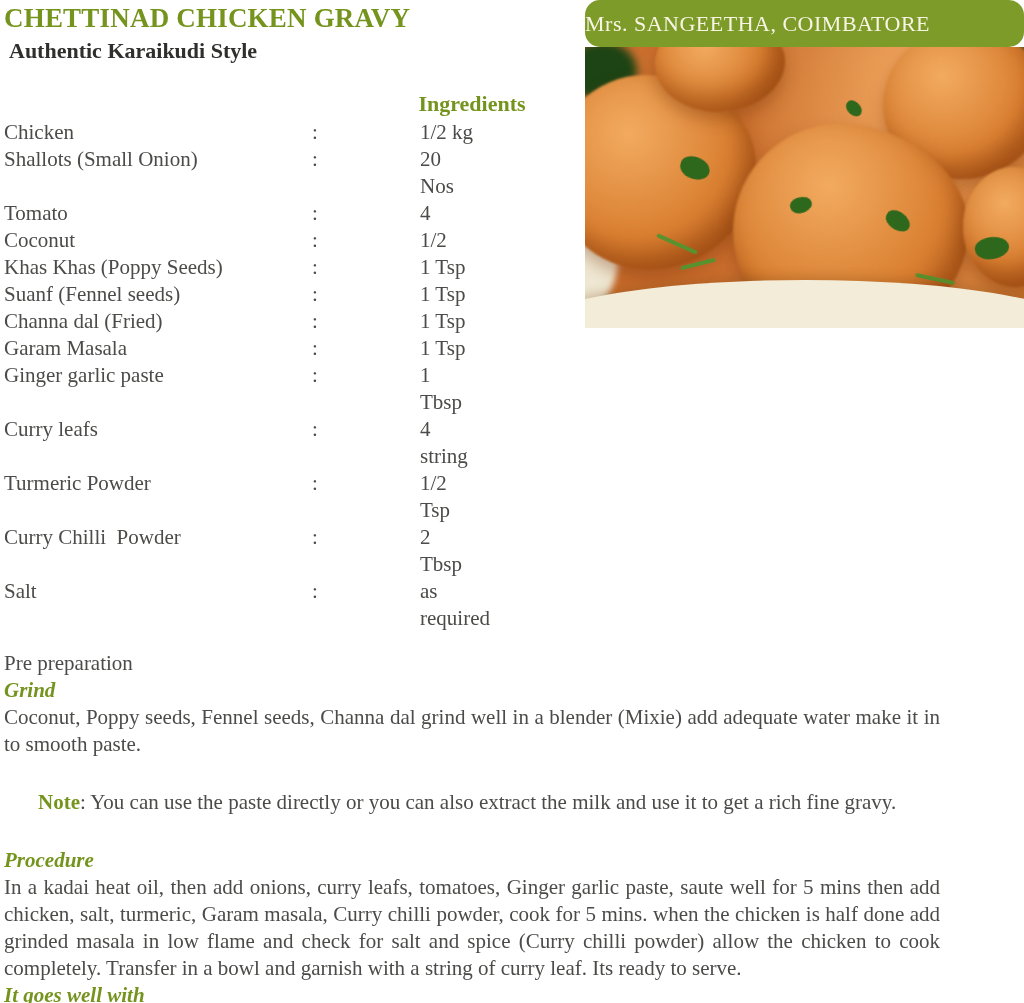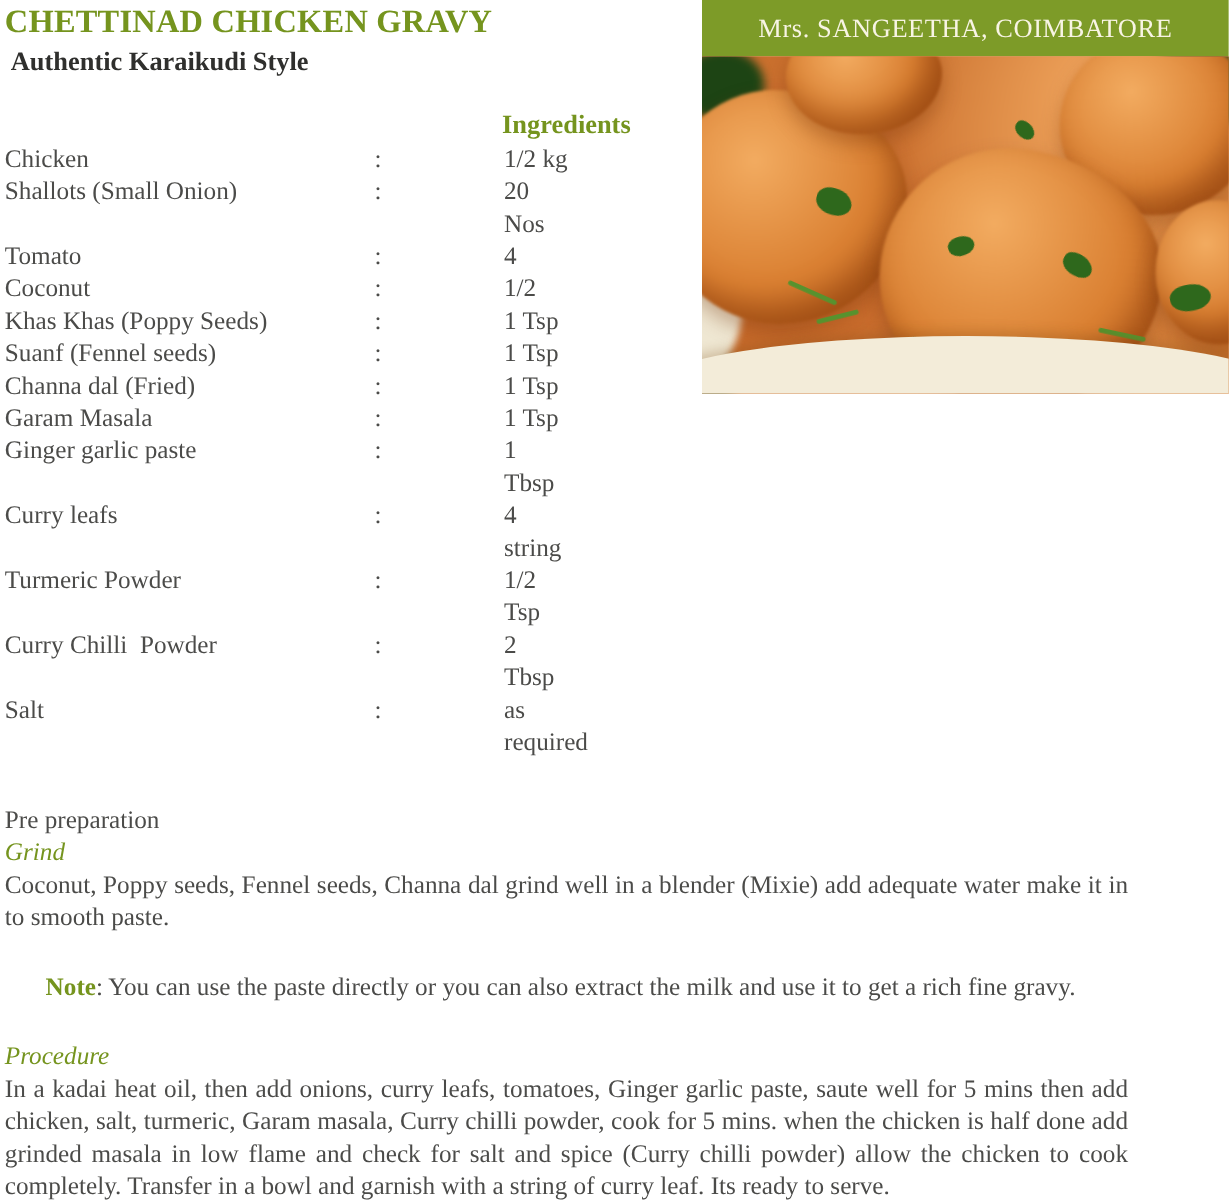--- a/index.html
+++ b/index.html
@@ -18,22 +18,23 @@
     overflow: hidden;
   }
   .page { position: relative; width: 1024px; height: 1003px; background: #fff; }
 
   
   .photo-block { position: absolute; top: 0; right: 0; width: 439px; }
   .author-banner {
     width: 439px; height: 47px;
     background: var(--banner-green);
     color: var(--banner-text);
-    font-size: 22px; line-height: 47px; text-align: center;
+    font-size: 22px; line-height: 47px; text-align: left;
     letter-spacing: 0.5px;
+    border-radius: 15px;
   }
   .photo { position: relative; width: 439px; height: 281px; overflow: hidden; background: #d27c35; }
   .gravy { position: absolute; inset: -6px;
     background:
       radial-gradient(circle at 78% 14%, #eb9e57 0 10%, transparent 42%),
       radial-gradient(circle at 16% 64%, #c96c2c 0 18%, transparent 55%),
       radial-gradient(circle at 55% 88%, #dd8a46 0 22%, transparent 60%),
       radial-gradient(circle at 92% 70%, #d0772f 0 20%, transparent 55%),
       linear-gradient(180deg, #c9702e, #d9843e 55%, #d07a35);
     filter: blur(3px);
@@ -83,23 +84,23 @@
   }
   h3.section-green {
     color: var(--accent-green);
     font-size: 22px; line-height: 26px; font-weight: bold;
     margin-top: 27px;
     text-align: center;
   }
   .ing-list { margin-top: 2px; width: 470px; }
   .ing-row { display: grid; grid-template-columns: 263px 63px 1fr; font-size: 21px; line-height: 27px; gap: 45px; }
   .ing-name { white-space: pre-wrap; }
-  .plain-line { font-size: 21px; line-height: 27px; margin-top: 38px; }
+  .plain-line { font-size: 21px; line-height: 27px; margin-top: 18px; }
   .green-italic {
-    color: var(--accent-green); font-weight: normal; font-style: italic;
+    color: var(--accent-green); font-weight: bold; font-style: italic;
     font-size: 21px; line-height: 27px;
   }
   .body-par { font-size: 21px; line-height: 27px; text-align: justify; }
   .note-par { font-size: 21px; line-height: 27px; margin-top: 31px; }
   .note-label { color: var(--accent-green); font-weight: bold; margin-left: 34px; }
   .proc-head { margin-top: 31px; }
   .pair-head { }
 </style>
 </head>
 <body>

